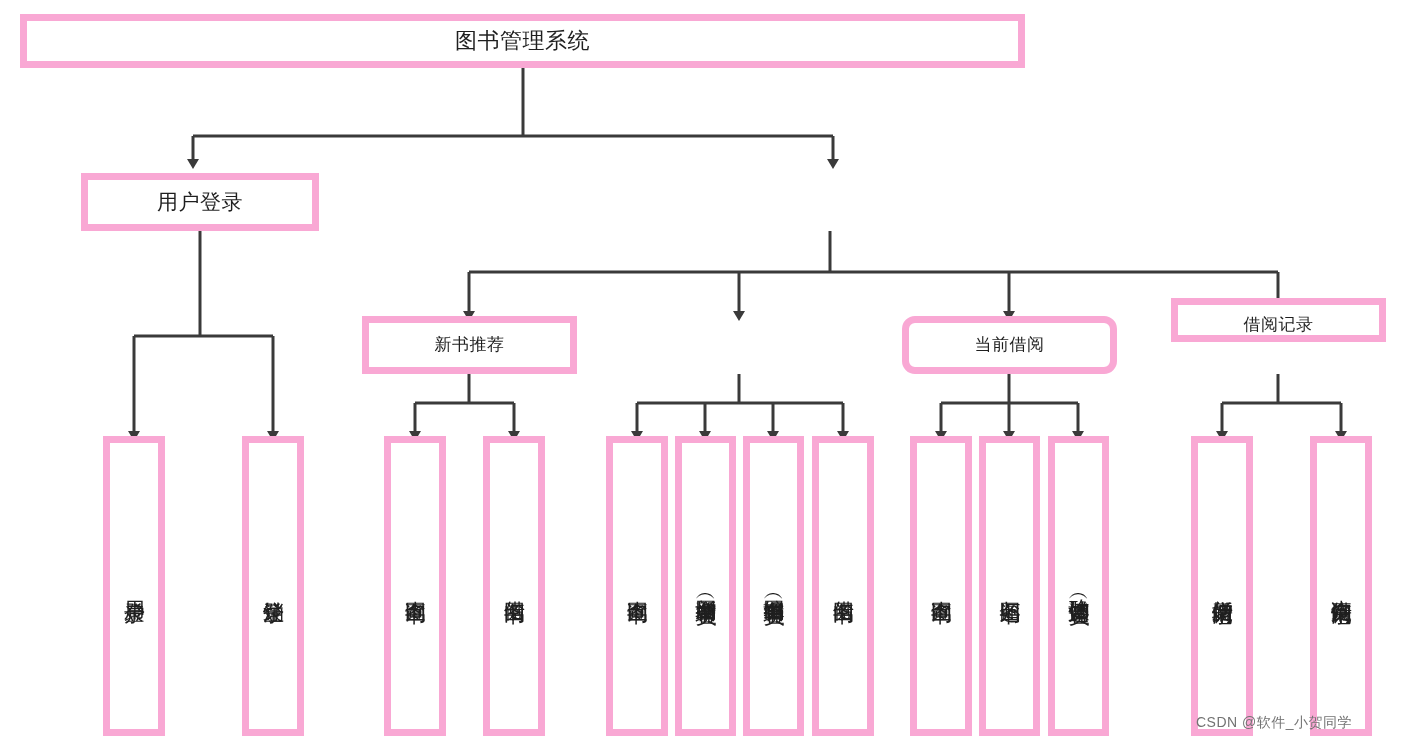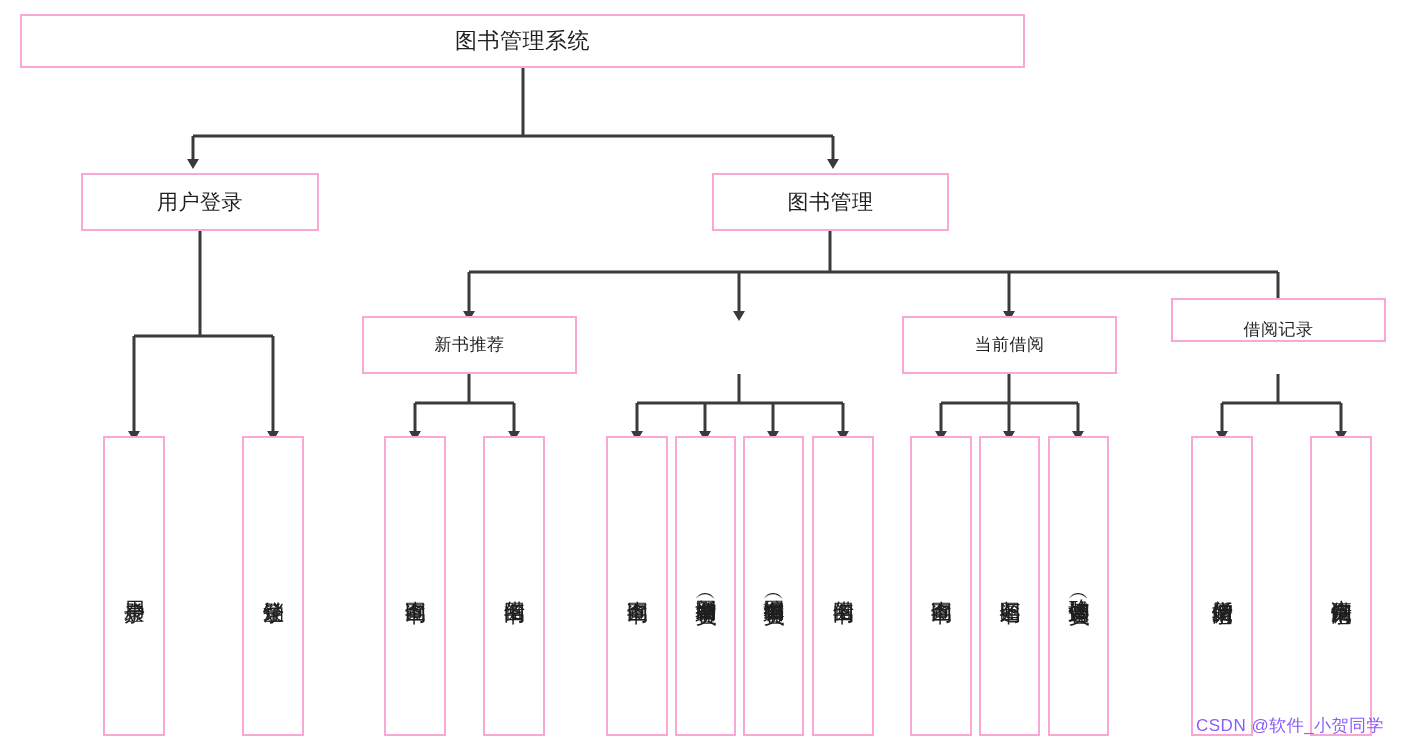--- a/index.html
+++ b/index.html
@@ -23,21 +23,21 @@
     left: 0;
     top: 0;
     width: 1405px;
     height: 747px;
     pointer-events: none;
   }
   .node {
     position: absolute;
     box-sizing: border-box;
     background: #ffffff;
-    border: 2px solid #f9a8d4;
+    border: 7px solid #f9a8d4;
     display: flex;
     align-items: center;
     justify-content: center;
     text-align: center;
     color: #1f1f1f;
   }
   .node-label {
     display: block;
     line-height: 1.18;
     letter-spacing: 0.5px;
@@ -53,22 +53,22 @@
   .node.leaf .node-label {
     writing-mode: vertical-rl;
     text-orientation: upright;
     font-size: 21px;
     line-height: 1.28;
     letter-spacing: 1px;
     max-height: 100%;
   }
   .watermark {
     position: absolute;
-    font-size: 17px;
-    color: #8b5cf6;
+    font-size: 14px;
+    color: #737373;
     white-space: nowrap;
     letter-spacing: 0.5px;
   }
 </style>
 </head>
 <body>
 
 <div id="canvas">
 
   <svg class="connectors" viewBox="0 0 1405 747" xmlns="http://www.w3.org/2000/svg">
@@ -134,30 +134,27 @@
   </svg>
 
   <div class="node root" style="left:20px; top:14px; width:1005px; height:54px;">
     <span class="node-label">图书管理系统</span>
   </div>
 
   <div class="node level1" style="left:81px; top:173px; width:238px; height:58px;">
     <span class="node-label">用户登录</span>
   </div>
 
-  <div class="node level1" style="left:712px; top:173px; width:237px; height:58px;">
-    <span class="node-label">图书管理</span>
-  </div>
 
   <div class="node level2" style="left:362px; top:316px; width:215px; height:58px;">
     <span class="node-label">新书推荐</span>
   </div>
 
 
-  <div class="node level2" style="left:902px; top:316px; width:215px; height:58px;">
+  <div class="node level2" style="left:902px; top:316px; width:215px; height:58px;border-radius:13px;">
     <span class="node-label">当前借阅</span>
   </div>
 
   <div class="node level2" style="left:1171px; top:298px; width:215px; height:44px;align-items:flex-end;">
     <span class="node-label">借阅记录</span>
   </div>
 
   <div class="node leaf" style="left:103px; top:436px; width:62px; height:300px;">
     <span class="node-label">用户登录</span>
   </div>

